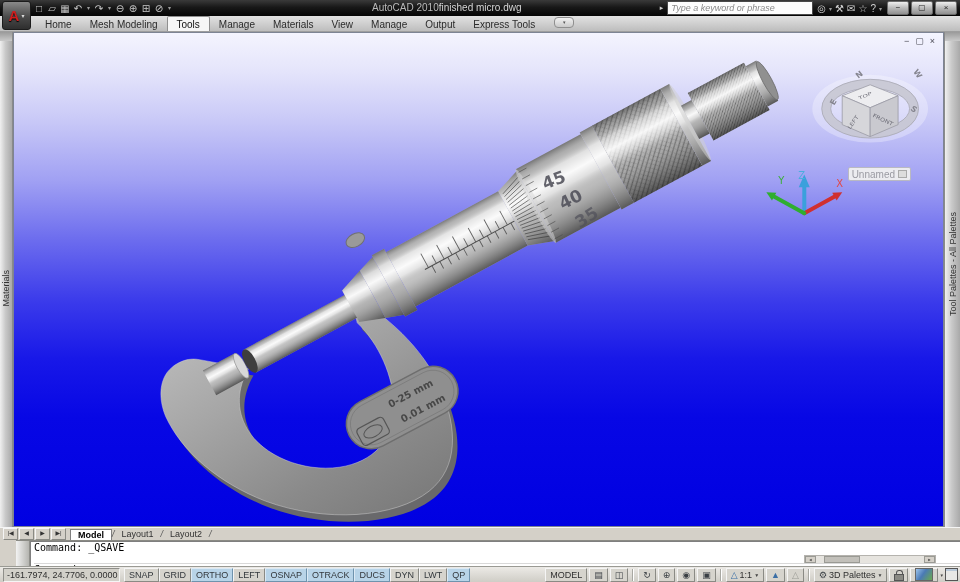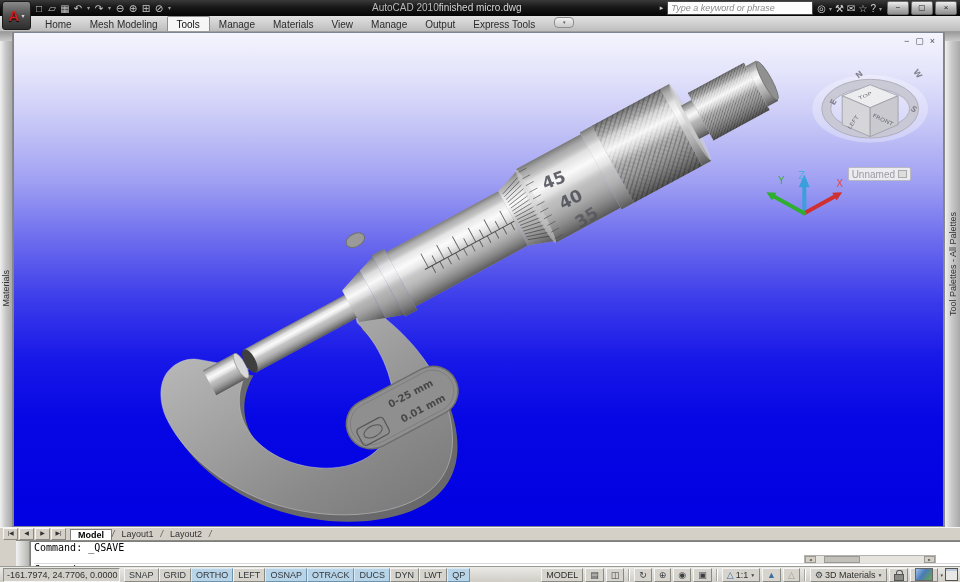--- a/index.html
+++ b/index.html
@@ -468,21 +468,21 @@
     </span>
     <span class="sb-btn">
         <span class="sb-ico blue">▲</span>
       </span>
     <span class="sb-btn">
         <span class="sb-ico dim">△</span>
       </span>
     <span class="sb-sep"></span>
     <span class="sb-btn">
       <span class="sb-ico">⚙</span>
-      <span>3D Materials</span>
+      <span>3D Palettes</span>
       <span class="sb-caret">▼</span>
     </span>
     <span class="sb-btn">
       <span class="lockico">
           <span class="shackle"></span>
           <span class="bodyp"></span>
         </span>
     </span>
     <span class="sb-btn">
         <span class="trayimg"></span>

